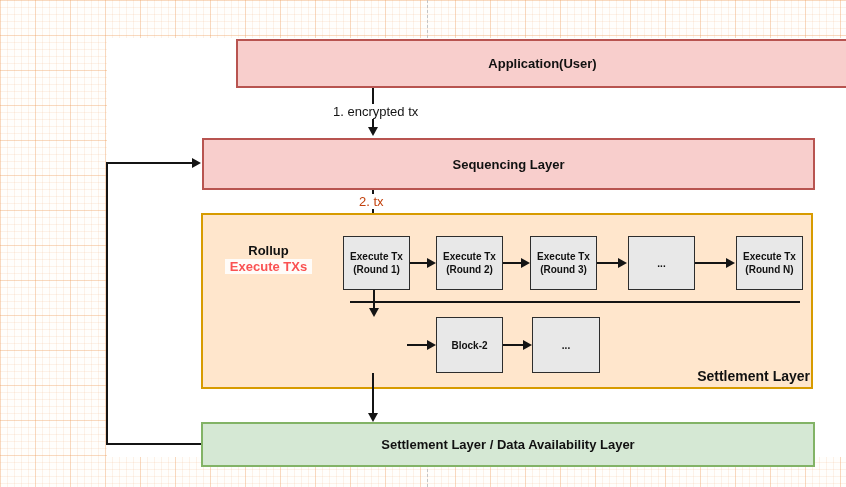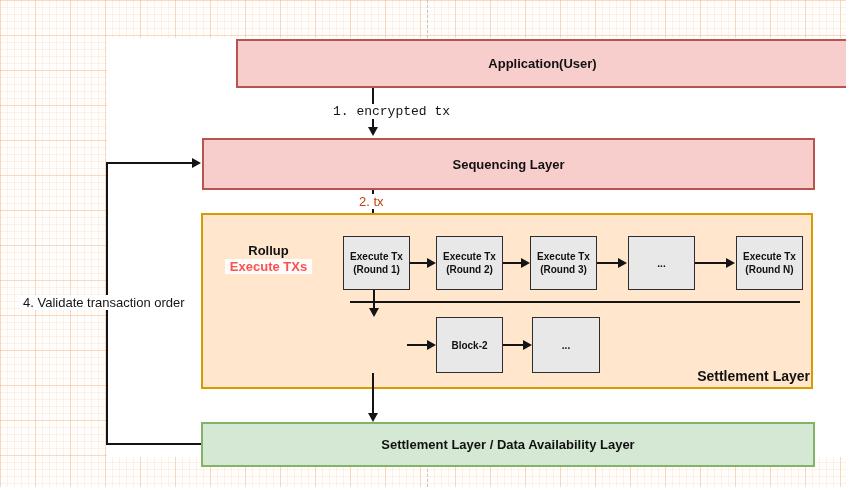--- a/index.html
+++ b/index.html
@@ -38,21 +38,21 @@
   <div class="grid-bg"></div>
   <div class="page-divider"></div>
   <div class="white-area"></div>
 
   <div class="node layer pink" style="left:202px;top:39px;width:613px;height:49px;margin-left:34px;">
     <span>Application(User)</span>
   </div>
 
   <div class="vline" style="left:372px;top:88px;height:39px;"></div>
   <div class="head-down" style="left:368px;top:127px;"></div>
-  <div class="edge-label" style="left:330px;top:104px;font-family:Liberation Mono, monospace;">1. encrypted tx</div>
+  <div class="edge-label" style="left:330px;top:104px;">1. encrypted tx</div>
 
   <div class="node layer pink" style="left:202px;top:138px;width:613px;height:52px;">
     <span>Sequencing Layer</span>
   </div>
 
   <div class="vline" style="left:372px;top:190px;height:37px;"></div>
   <div class="head-down" style="left:368px;top:227px;"></div>
   <div class="edge-label red" style="left:356px;top:194px;">2. tx</div>
 
   <div class="node layer orange" style="left:201px;top:213px;width:612px;height:176px;"></div>
@@ -110,14 +110,13 @@
   <div class="head-down" style="left:368px;top:413px;"></div>
 
   <div class="node layer green" style="left:201px;top:422px;width:614px;height:45px;">
     <span>Settlement Layer / Data Availability Layer</span>
   </div>
 
   <div class="hline" style="left:106px;top:443px;width:95px;height:2px;"></div>
   <div class="vline" style="left:106px;top:162px;height:283px;"></div>
   <div class="hline" style="left:106px;top:162px;width:87px;"></div>
   <div class="head-right" style="left:192px;top:158px;"></div>
-  <div class="edge-label" style="left:20px;top:295px;">4. Validate transaction order</div>
 </div>
 
 </body></html>

